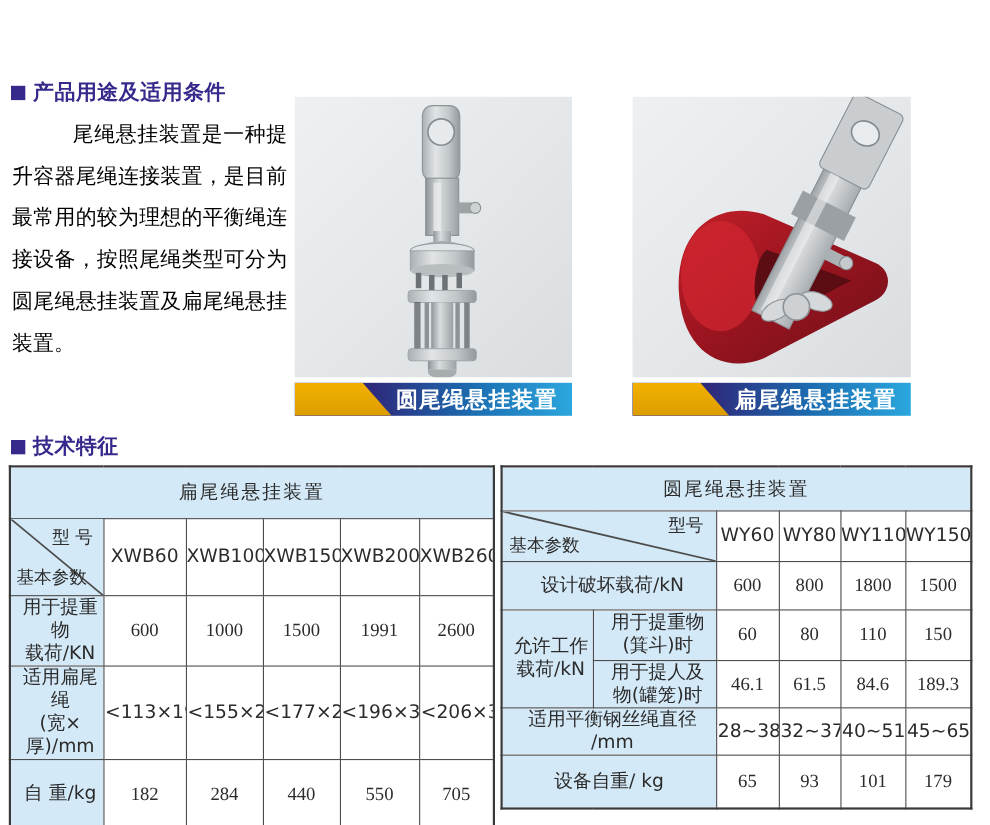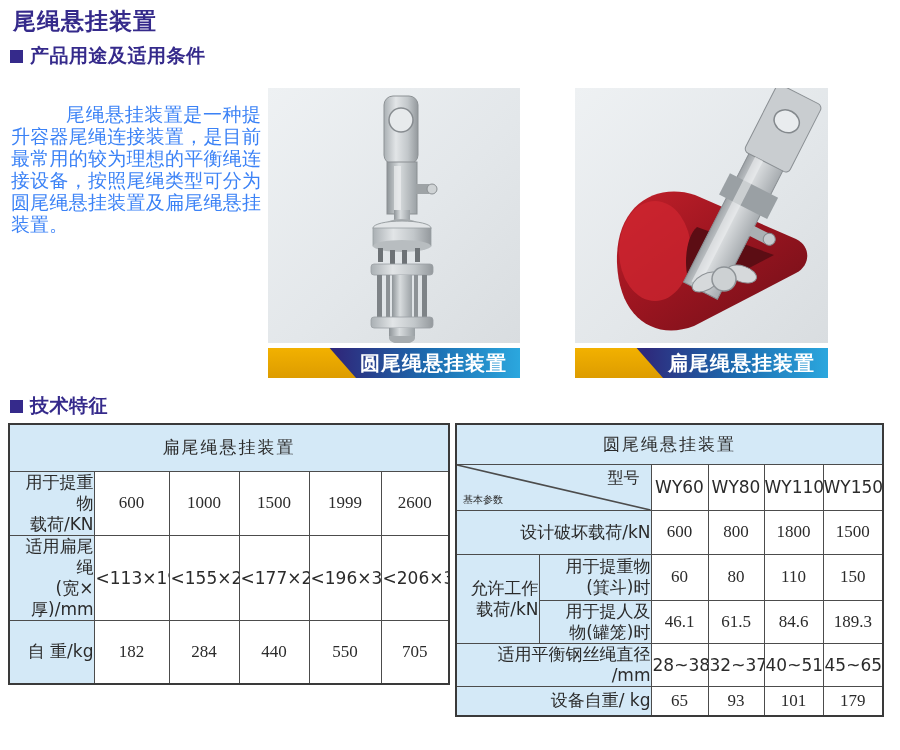--- a/index.html
+++ b/index.html
@@ -13,28 +13,28 @@
 
   
   .page-title {
     position:absolute; left:13px; top:6px;
     font-size:23px; font-weight:bold; color:#352a8b; letter-spacing:1px;
   }
   .section-header {
     position:absolute; display:flex; align-items:center; gap:7px;
     font-size:19px; font-weight:bold; color:#352a8b; letter-spacing:0.5px;
   }
-  .section-header.usage { left:10px; top:43px; }
+  .section-header.usage { left:10px; top:71px; }
   .section-header.tech  { left:10px; top:393px; }
   .bullet { width:13px; height:13px; background:#352a8b; display:inline-block; }
 
   
   .intro {
     position:absolute; left:11px; top:103px; width:250px;
-    font-size:19px; line-height:22px; color:#3b82f6;
+    font-size:19px; line-height:38px; color:#000000;
     text-indent:2.9em; text-align:justify;
   }
 
   
   .figure { position:absolute; top:88px; }
   .figure.round { left:268px; width:252px; }
   .figure.flat  { left:575px; width:253px; }
   .img-box {
     width:100%; height:255px;
     background:linear-gradient(135deg,#eef1f3 0%,#e3e7ea 55%,#d9dde0 100%);
@@ -62,38 +62,37 @@
   }
   table.spec td {
     border:1px solid #4c4c4c; text-align:center; vertical-align:middle;
     font-size:17px; color:#2b2b2b; overflow:hidden;
   }
   table.left-table  { left:8px;  top:423px; width:440px; }
   table.right-table { left:455px; top:423px; width:427px; }
   td.blue { background:#d4e9f7; }
   td.ttl  { font-size:17px; letter-spacing:2px; }
   td.lbl  { text-align:left; padding-left:6px; font-size:16px; line-height:21px; }
-  td.lbl .ln { display:block;text-align:right; }
+  td.lbl .ln { display:block; }
   td.diag { position:relative; padding:0; }
   td.diag svg.diagline { position:absolute; inset:0; width:100%; height:100%; }
   .corner-top    { position:absolute; top:7px; right:9px;  font-size:16px; }
-  .corner-bottom { position:absolute; bottom:5px; left:5px; font-size:10px; }
+  .corner-bottom { position:absolute; bottom:5px; left:5px; font-size:16px; }
   .right-table .corner-top    { top:3px; right:11px; }
   .right-table .corner-bottom { bottom:3px; left:6px; }
   td.model { font-size:18px; }
   td.num   { font-size:18px;font-family:Liberation Serif, serif; }
   td.range { font-size:17px; padding:0 1px; }
   td.ctr   { text-align:center; padding-left:0; }
 </style>
 </head>
 <body>
 
 <div class="page">
 
-  <div class="page-title">尾绳悬挂装置</div>
 
   <div class="section-header usage">
     <span class="bullet"></span>
     <span>产品用途及适用条件</span>
   </div>
 
   <p class="intro">尾绳悬挂装置是一种提升容器尾绳连接装置，是目前最常用的较为理想的平衡绳连接设备，按照尾绳类型可分为圆尾绳悬挂装置及扁尾绳悬挂装置。</p>
 
   <div class="figure round">
     <div class="img-box">
@@ -205,29 +204,43 @@
         <col style="width:75px">
         <col style="width:70px">
       <col style="width:70px">
         <col style="width:72px">
         <col style="width:68px">
     </colgroup>
     <tbody>
         <tr style="height:47px">
       <td colspan="6" class="blue ttl">扁尾绳悬挂装置</td>
     </tr>
+    <tr style="height:70px">
+      <td class="blue diag">
+        <svg class="diagline" viewBox="0 0 100 100" preserveAspectRatio="none">
+          <line x1="0" y1="0" x2="100" y2="100" stroke="#4c4c4c" stroke-width="1.6" vector-effect="non-scaling-stroke"></line>
+        </svg>
+        <span class="corner-top">型 号</span>
+        <span class="corner-bottom">基本参数</span>
+      </td>
+      <td class="model">XWB60</td>
+      <td class="model">XWB100</td>
+      <td class="model">XWB150</td>
+      <td class="model">XWB200</td>
+      <td class="model">XWB260</td>
+    </tr>
     <tr style="height:62px">
       <td class="blue lbl">
         <span class="ln">用于提重物</span>
         <span class="ln">载荷/KN</span>
       </td>
       <td class="num">600</td>
       <td class="num">1000</td>
       <td class="num">1500</td>
-      <td class="num">1999</td>
+      <td class="num">1991</td>
       <td class="num">2600</td>
     </tr>
     <tr style="height:66px">
       <td class="blue lbl">
         <span class="ln">适用扁尾绳</span>
         <span class="ln">(宽×厚)/mm</span>
       </td>
       <td class="range">&lt;113×19</td>
       <td class="range">&lt;155×26</td>
       <td class="range">&lt;177×28</td>
@@ -308,21 +321,21 @@
     </tr>
     <tr style="height:43px">
       <td colspan="2" class="blue lbl">
         <span class="ln">适用平衡钢丝绳直径 /mm</span>
       </td>
       <td class="range">28~38</td>
       <td class="range">32~37</td>
       <td class="range">40~51</td>
       <td class="range">45~65</td>
     </tr>
-    <tr style="height:30px">
+    <tr style="height:49px">
       <td colspan="2" class="blue lbl ctr">
         <span class="ln">设备自重/ kg</span>
       </td>
       <td class="num">65</td>
       <td class="num">93</td>
       <td class="num">101</td>
       <td class="num">179</td>
     </tr>
   </tbody>
     </table>

